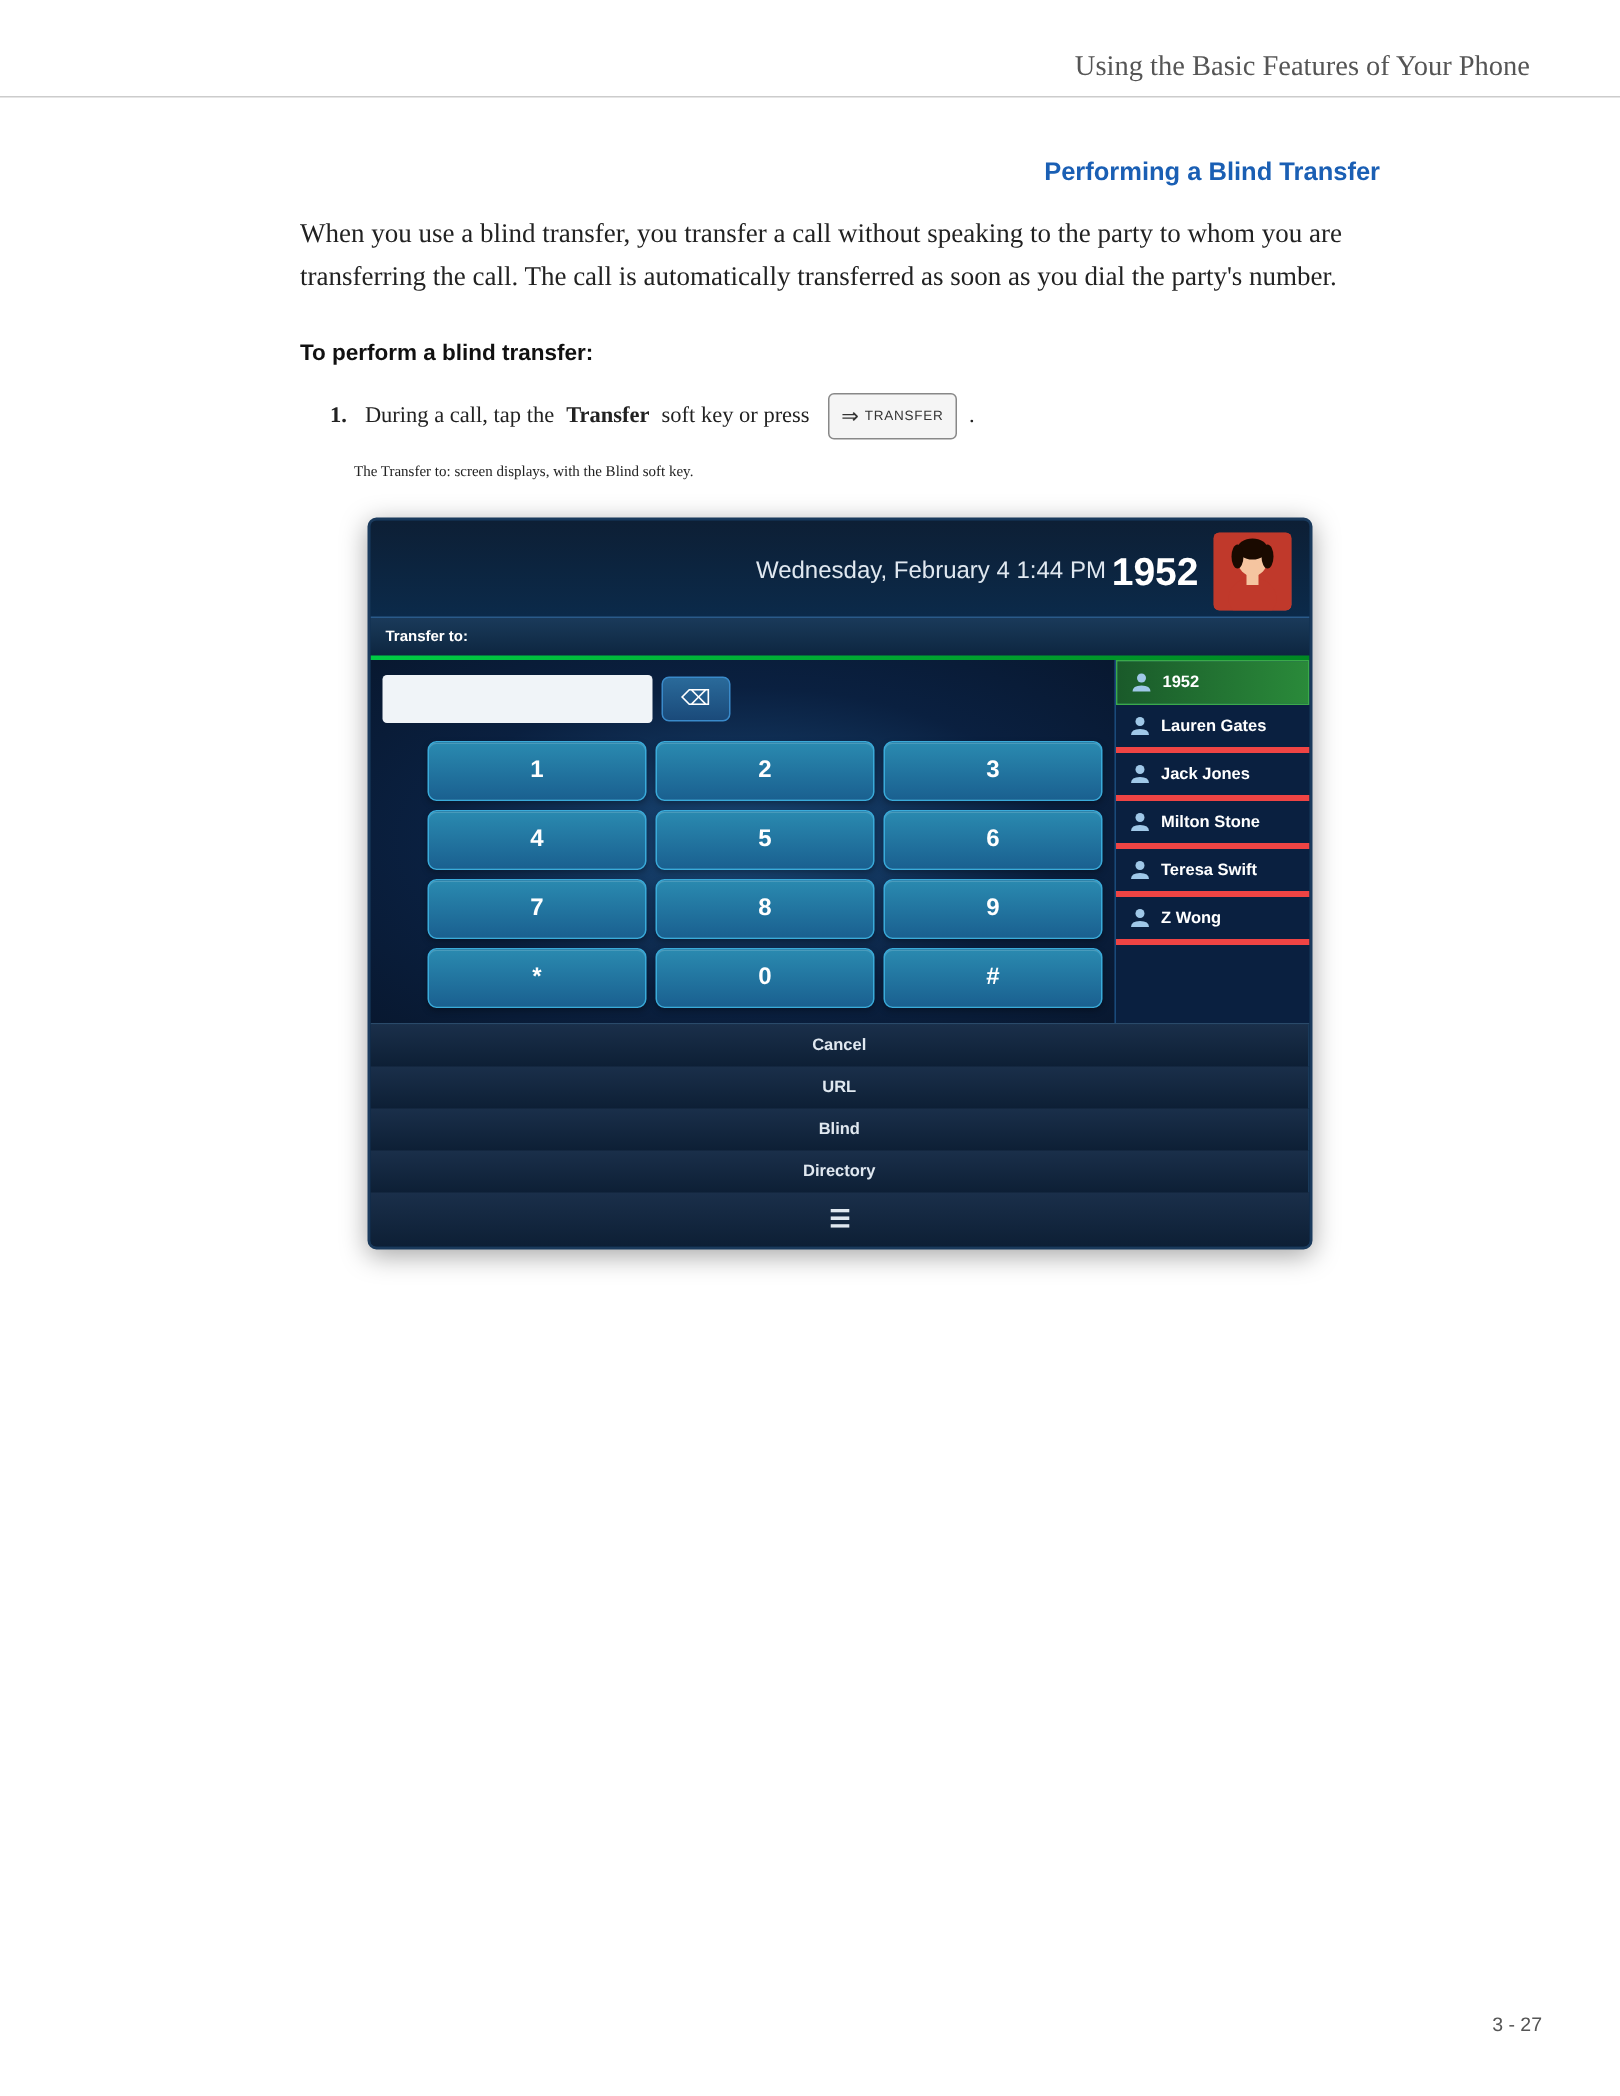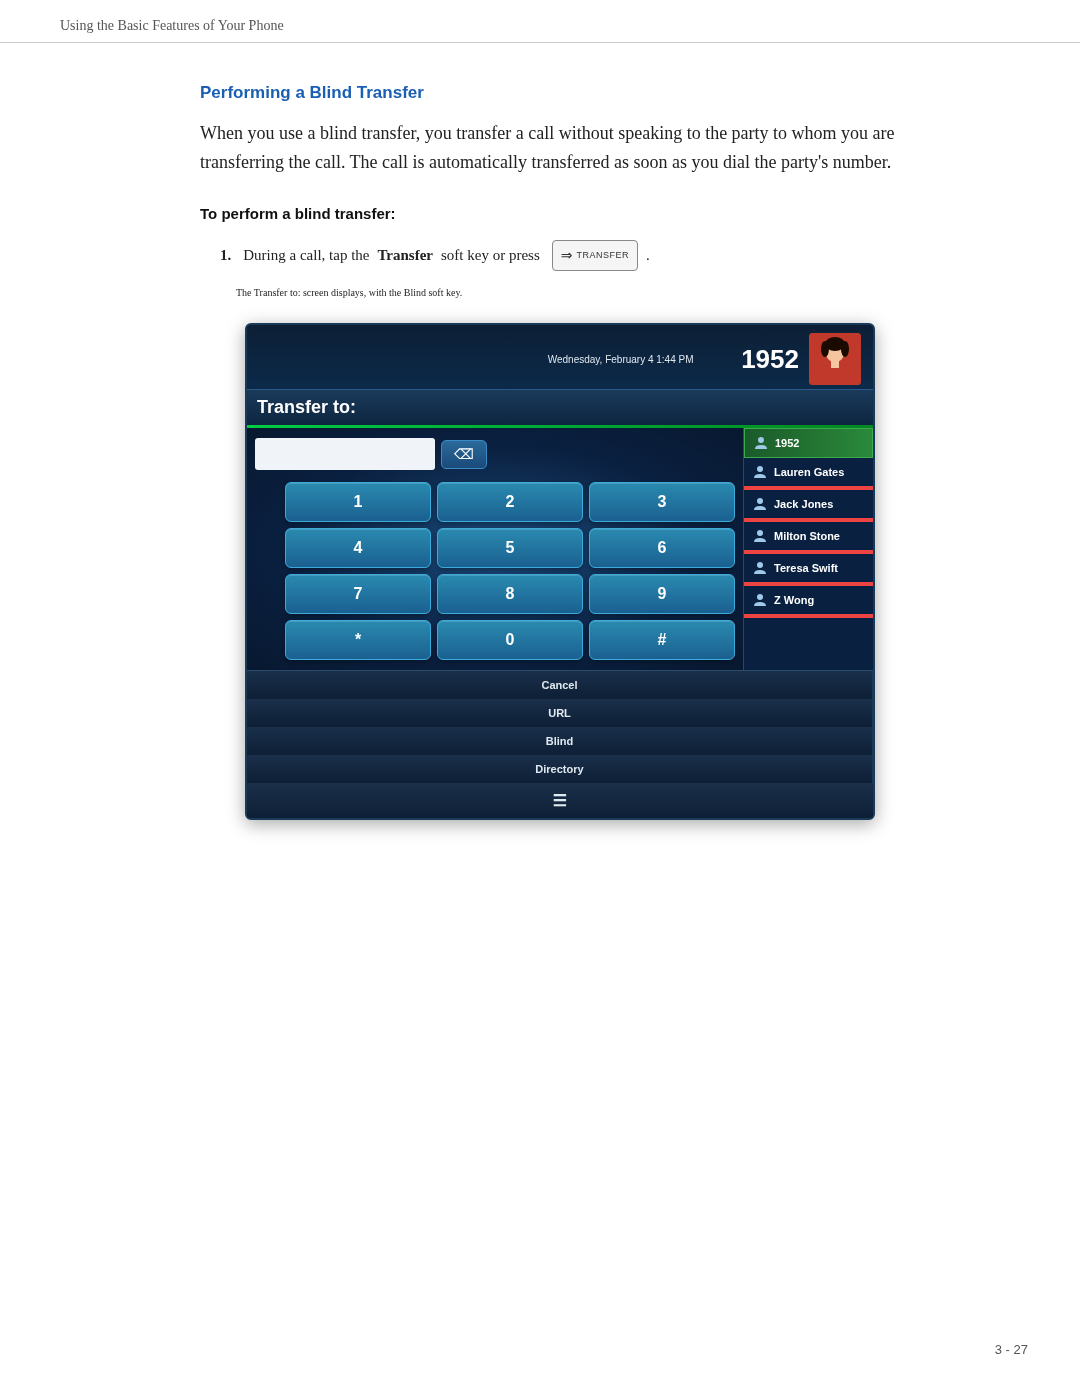--- a/index.html
+++ b/index.html
@@ -7,38 +7,40 @@
       font-family: 'Times New Roman', Times, serif;
       background: #ffffff;
       width: 1080px;
       min-height: 1397px;
       position: relative;
       color: #222;
     }
 
     
     .page-header {
-      padding: 18px 60px 8px 60px;
-      font-size: 14px;
+      text-align: right;
+      padding: 34px 60px 8px 60px;
+      font-size: 19px;
       color: #555;
       border-bottom: 1.5px solid #ccc;
       margin-bottom: 0;
     }
 
     
     .content {
       padding: 40px 160px 40px 200px;
     }
 
     .section-title {
       font-family: Arial, sans-serif;
       font-size: 17px;
       font-weight: bold;
       color: #1a5fb4;
       margin-bottom: 16px;
+      text-align: right;
     }
 
     .body-text {
       font-size: 18px;
       line-height: 1.6;
       margin-bottom: 28px;
       color: #222;
     }
 
     .sub-heading {
@@ -113,21 +115,21 @@
       background: linear-gradient(180deg, #0d1f35 0%, #0b2a4a 100%);
       display: flex;
       justify-content: space-between;
       align-items: center;
       padding: 8px 12px 4px 12px;
     }
 
     .phone-datetime {
       color: #e0e8f0;
       font-family: Arial, sans-serif;
-      font-size: 10px;
+      font-size: 16px;
       flex: 1;
       text-align: center;
     }
 
     .phone-ext {
       color: #ffffff;
       font-family: Arial, sans-serif;
       font-size: 26px;
       font-weight: bold;
       text-align: right;
@@ -158,21 +160,21 @@
       background: linear-gradient(180deg, #1a3a5a 0%, #0d2640 100%);
       display: flex;
       align-items: center;
       padding: 7px 10px;
       border-top: 1px solid #2a5a8a;
     }
 
     .transfer-label {
       color: #ffffff;
       font-family: Arial, sans-serif;
-      font-size: 18px;
+      font-size: 10px;
       font-weight: bold;
       flex: 1;
     }
 
     
     .phone-body {
       display: flex;
     }
 
     .phone-left {

